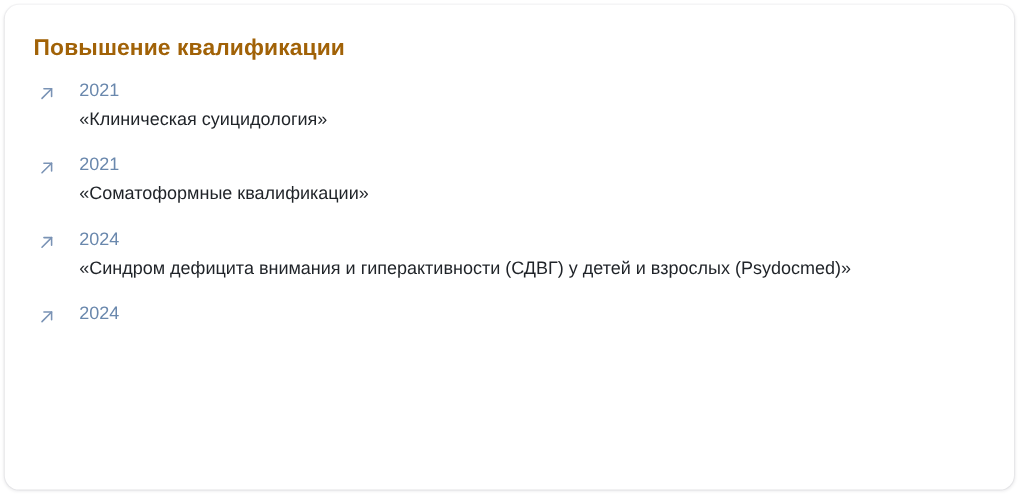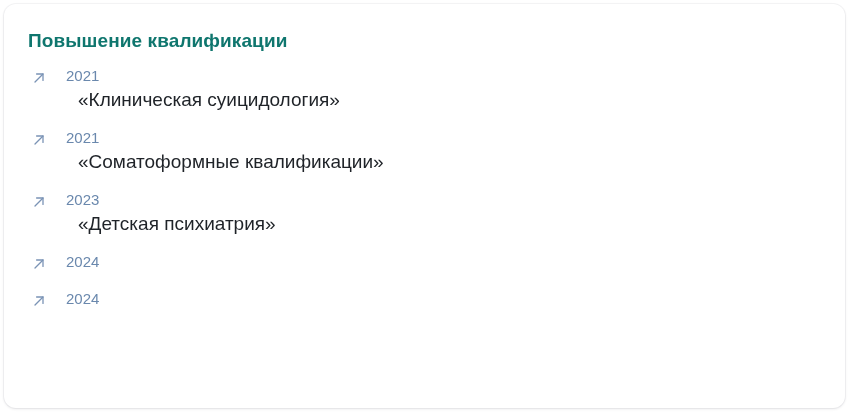--- a/index.html
+++ b/index.html
@@ -24,21 +24,21 @@
     box-shadow: 0 1px 3px rgba(16,24,40,0.10), 0 0 0 1px rgba(16,24,40,0.04);
     box-sizing: border-box;
     overflow: hidden;
   }
   .section-title {
     position: absolute;
     left: 24px;
     top: 26px;
     font-size: 19px;
     font-weight: bold;
-    color: #0f766e;
+    color: #a16207;
     letter-spacing: 0.1px;
   }
   .list {
     position: absolute;
     left: 24px;
     top: 62px;
     right: 36px;
   }
   .entry {
     position: relative;
@@ -60,24 +60,23 @@
   .arrow-icon svg {
     display: block;
   }
   .entry-year {
     font-size: 15px;
     color: #6a88ad;
     line-height: 19px;
     margin-bottom: 5px;
   }
   .entry-name {
-    font-size: 19px;
+    font-size: 15px;
     color: #1f2328;
     line-height: 20px;
-    margin-left: 12px;
   }
 </style>
 </head>
 <body>
 
 <div class="card">
 
   <div class="section-title">Повышение квалификации</div>
 
   <div class="list">
@@ -97,39 +96,30 @@
       <span class="arrow-icon">
         <svg width="14" height="14" viewBox="0 0 14 14" fill="none" xmlns="http://www.w3.org/2000/svg">
           <path d="M3 11L11 3" stroke="currentColor" stroke-width="1.3" stroke-linecap="round"></path>
           <path d="M4.6 3H11V9.4" stroke="currentColor" stroke-width="1.3" stroke-linecap="round" stroke-linejoin="round"></path>
         </svg>
       </span>
       <div class="entry-year">2021</div>
       <div class="entry-name">«Соматоформные квалификации»</div>
     </div>
 
-    <div class="entry">
-      <span class="arrow-icon">
-        <svg width="14" height="14" viewBox="0 0 14 14" fill="none" xmlns="http://www.w3.org/2000/svg">
-          <path d="M3 11L11 3" stroke="currentColor" stroke-width="1.3" stroke-linecap="round"></path>
-          <path d="M4.6 3H11V9.4" stroke="currentColor" stroke-width="1.3" stroke-linecap="round" stroke-linejoin="round"></path>
-        </svg>
-      </span>
-      <div class="entry-year">2023</div>
-      <div class="entry-name">«Детская психиатрия»</div>
-    </div>
 
     <div class="entry">
       <span class="arrow-icon">
         <svg width="14" height="14" viewBox="0 0 14 14" fill="none" xmlns="http://www.w3.org/2000/svg">
           <path d="M3 11L11 3" stroke="currentColor" stroke-width="1.3" stroke-linecap="round"></path>
           <path d="M4.6 3H11V9.4" stroke="currentColor" stroke-width="1.3" stroke-linecap="round" stroke-linejoin="round"></path>
         </svg>
       </span>
       <div class="entry-year">2024</div>
+      <div class="entry-name">«Синдром дефицита внимания и гиперактивности (СДВГ) у детей и взрослых (Psydocmed)»</div>
     </div>
 
     <div class="entry">
       <span class="arrow-icon">
         <svg width="14" height="14" viewBox="0 0 14 14" fill="none" xmlns="http://www.w3.org/2000/svg">
           <path d="M3 11L11 3" stroke="currentColor" stroke-width="1.3" stroke-linecap="round"></path>
           <path d="M4.6 3H11V9.4" stroke="currentColor" stroke-width="1.3" stroke-linecap="round" stroke-linejoin="round"></path>
         </svg>
       </span>
       <div class="entry-year">2024</div>

